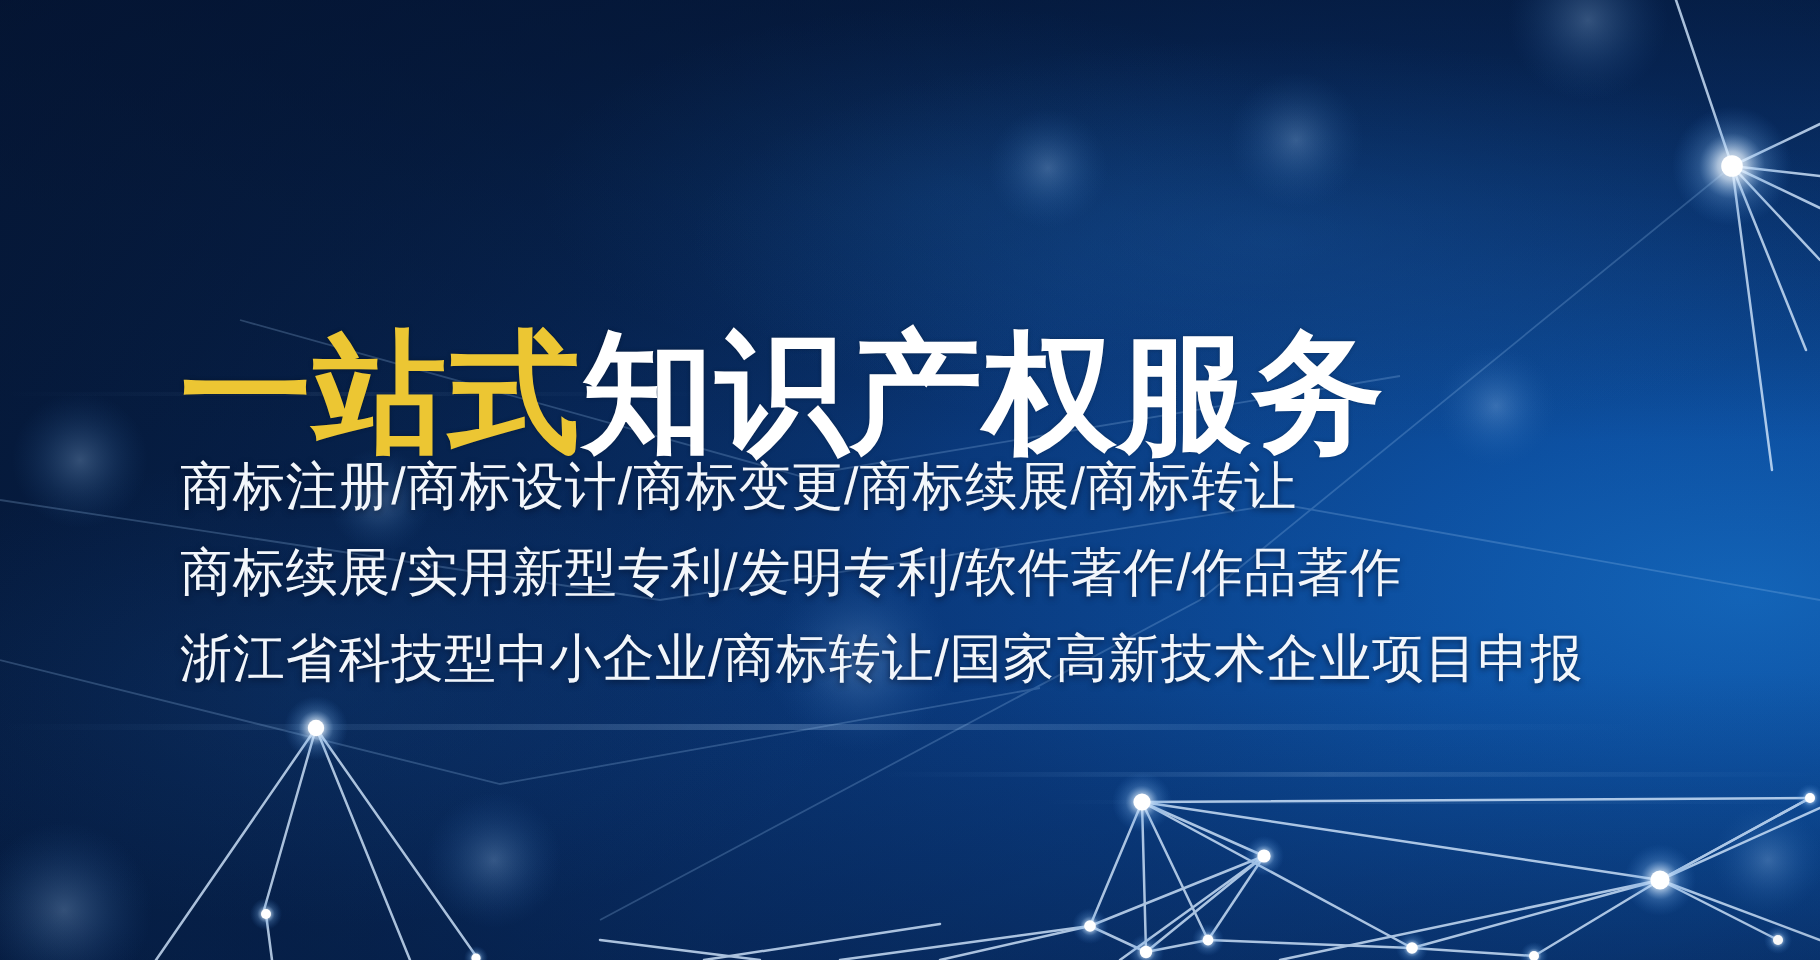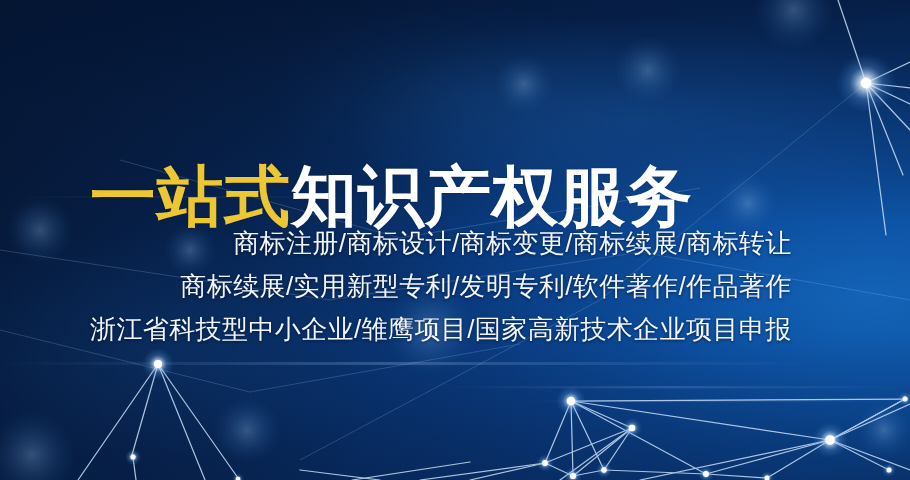--- a/index.html
+++ b/index.html
@@ -88,21 +88,20 @@
   }
   .headline .white {
     color: #ffffff;
     text-shadow: 0 0 2px rgba(0,0,0,0.25);
   }
 
   .sublines {
     position: absolute;
     top: 222px;
     left: 0;
-    text-align: right;
   }
   .subline {
     color: #f2f6fb;
     font-size: 26px;
     line-height: 43px;
     letter-spacing: 0.4px;
     white-space: nowrap;
     text-shadow: 0 1px 3px rgba(2,14,38,0.70);
   }
 </style>
@@ -244,17 +243,17 @@
 
   <div class="bg-vignette"></div>
 
   <div class="content">
 
     <h1 class="headline"><span class="gold">一站式</span><span class="white">知识产权服务</span></h1>
 
     <div class="sublines">
       <div class="subline">商标注册/商标设计/商标变更/商标续展/商标转让</div>
       <div class="subline">商标续展/实用新型专利/发明专利/软件著作/作品著作</div>
-      <div class="subline">浙江省科技型中小企业/雏鹰项目/国家高新技术企业项目申报</div>
+      <div class="subline">浙江省科技型中小企业/商标转让/国家高新技术企业项目申报</div>
     </div>
 
   </div>
 </div>
 
 </body></html>

